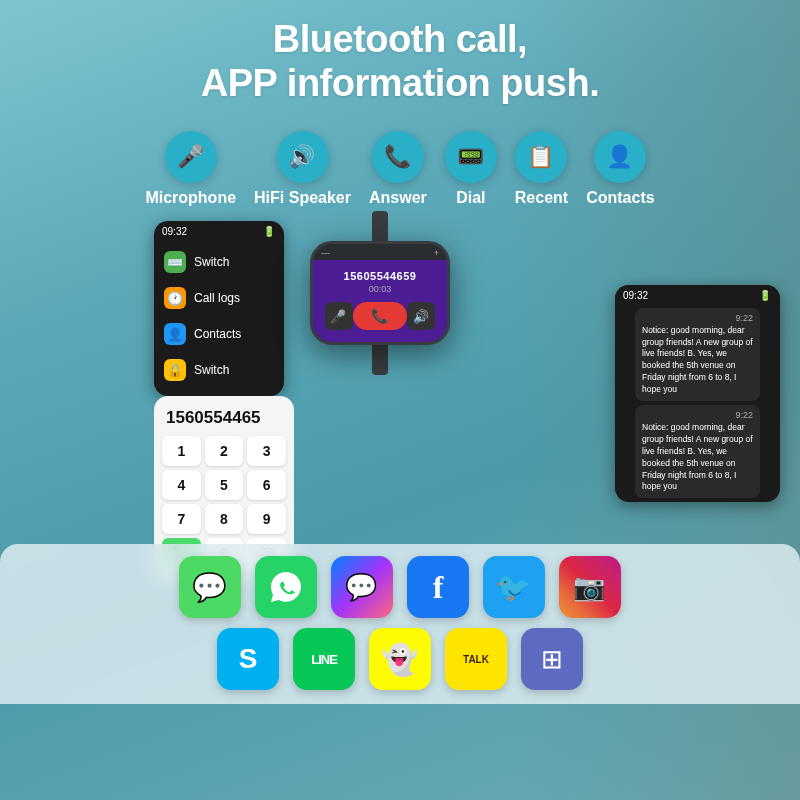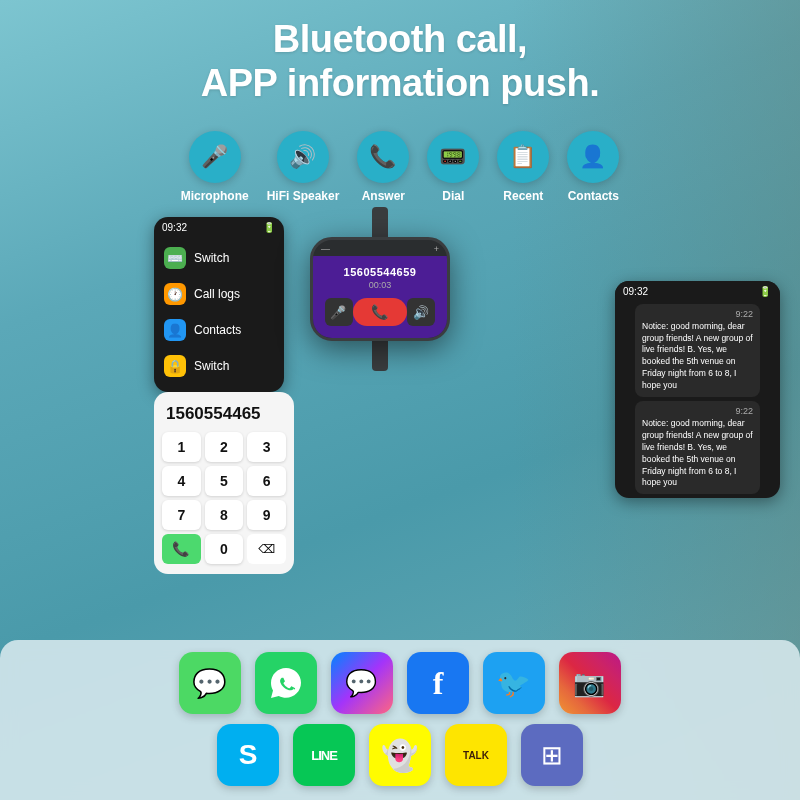--- a/index.html
+++ b/index.html
@@ -28,21 +28,21 @@
       width: 60%;
       height: 100%;
       background: linear-gradient(to left, rgba(100,130,120,0.4) 0%, transparent 60%);
       z-index: 0;
     }
 
     .content {
       position: relative;
       z-index: 1;
       width: 800px;
-      height: 800px;
+      height: 704px;
     }
 
     
     .header-title {
       text-align: center;
       padding: 18px 40px 12px;
       color: white;
       font-size: 38px;
       font-weight: 900;
       line-height: 1.15;
@@ -74,21 +74,21 @@
       display: flex;
       align-items: center;
       justify-content: center;
       font-size: 22px;
       color: white;
       box-shadow: 0 2px 8px rgba(0,0,0,0.2);
     }
 
     .feature-label {
       color: white;
-      font-size: 12px;
+      font-size: 16px;
       font-weight: 600;
       text-align: center;
     }
 
     
     .phone-panel {
       background: #1a1a1a;
       border-radius: 14px;
       overflow: hidden;
       box-shadow: 0 4px 16px rgba(0,0,0,0.4);

